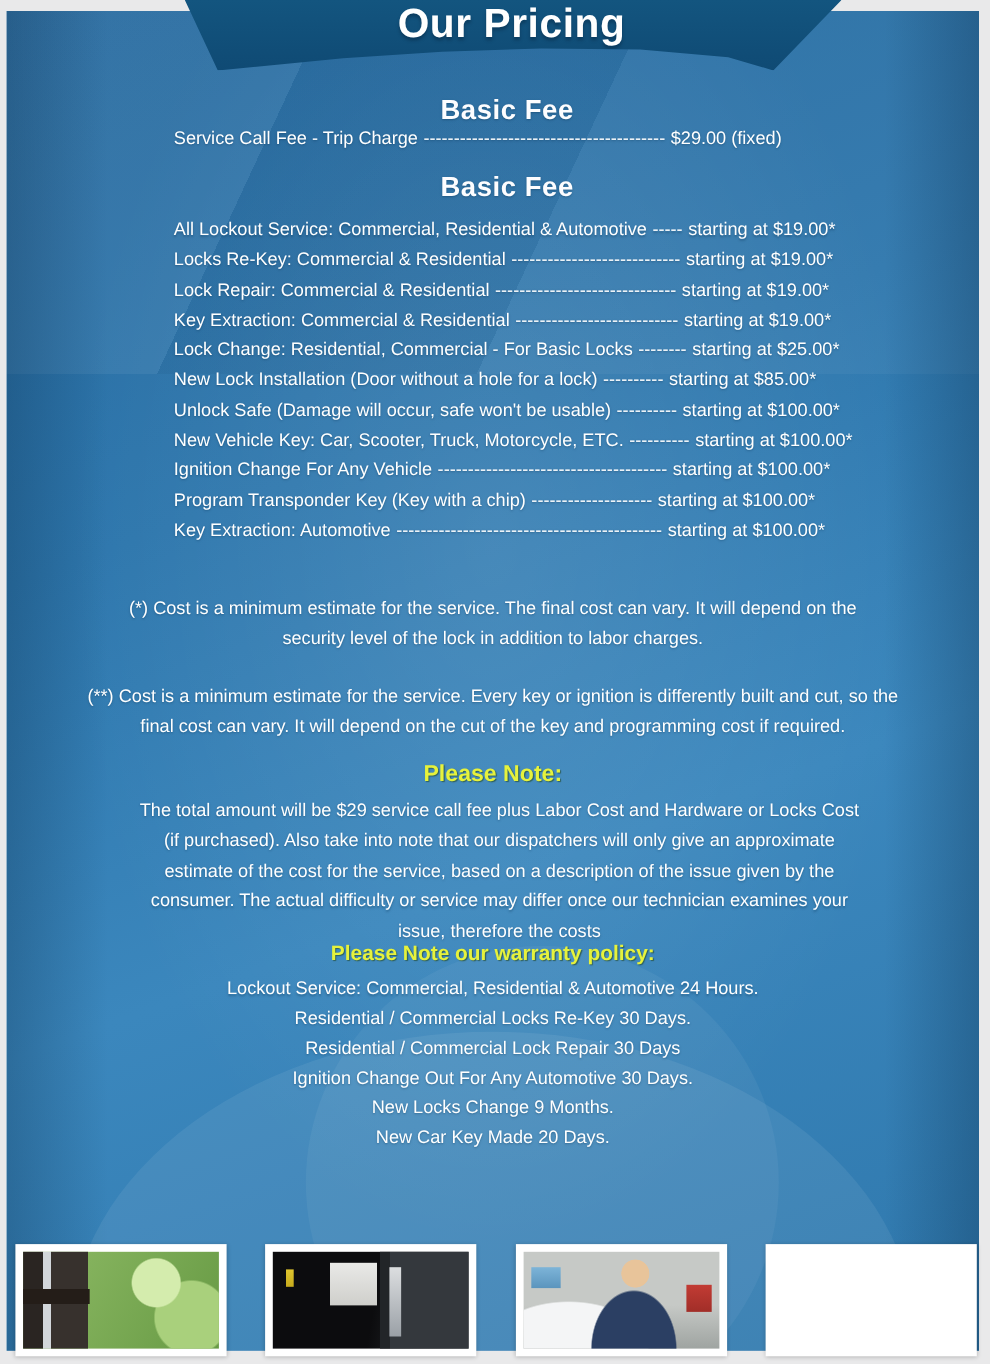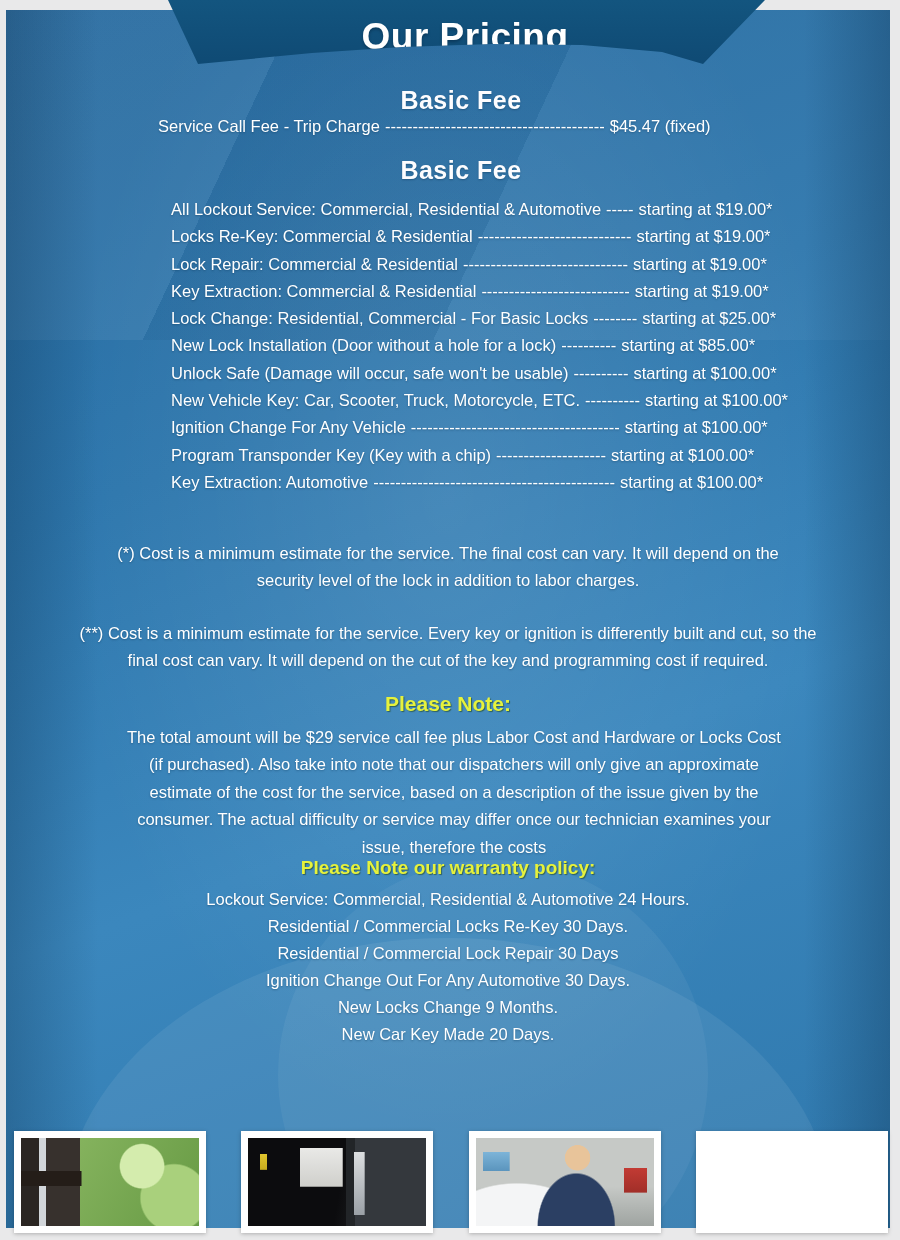--- a/index.html
+++ b/index.html
@@ -33,35 +33,35 @@
     background:rgba(255,255,255,0.07);}
 
   
   .ribbon{
     position:absolute;left:162px;top:0;width:606px;height:64px;z-index:5;
     background:linear-gradient(180deg,#13557f,#0f4a74);
     clip-path:polygon(6px 0,603px 0,541px 64px,500px 52px,420px 45px,330px 44px,240px 47px,150px 53px,36px 64px);
     text-align:center;
   }
   .ribbon h1{
-    margin:0;padding-top:16px;
+    margin:0;padding-top:1px;
     font-size:37px;font-weight:700;letter-spacing:.5px;color:#ffffff;
     text-shadow:0 2px 3px rgba(0,20,40,.35);
   }
 
   
   .blk{position:absolute;left:0;right:0;color:#fff;
        text-shadow:0 1px 2px rgba(0,40,70,.35);}
   .center{text-align:center;}
   .h-basic{font-size:25px;font-weight:700;letter-spacing:.5px;color:#fdfdff;margin-left:26px;}
   .h-basic1{top:76px;}
   .h-basic2{top:146px;}
 
   .single-row{top:107px;left:152px;font-size:16.5px;white-space:nowrap;}
-  .price-list{top:186px;left:165px;font-size:16.5px;line-height:27.3px;white-space:nowrap;}
+  .price-list{top:186px;left:152px;font-size:16.5px;line-height:27.3px;white-space:nowrap;}
   .pl-dashes{margin:0 5px;}
 
   .note1{top:530px;font-size:16.5px;line-height:27.4px;}
   .note1 .inner{max-width:700px;margin:0 auto;}
   .note2{top:610px;font-size:16.5px;line-height:27.4px;}
   .note2 .inner{max-width:744px;margin:0 auto;}
 
   .h-yellow{font-weight:700;color:#e6f23c;text-shadow:1px 1px 1px rgba(30,60,10,.55);}
   .pn-head{top:682px;font-size:21px;}
   .pn-para{top:714px;font-size:16.5px;line-height:27.4px;padding-left:12px;}
@@ -116,21 +116,21 @@
 
   <div class="panel">
     <div class="deco deco-diag"></div>
     <div class="deco deco-left-band"></div>
     <div class="deco deco-right-band"></div>
     <div class="deco deco-shackle"></div>
     <div class="deco deco-dome"></div>
 
     <div class="blk center h-basic h-basic1">Basic Fee</div>
 
-    <div class="blk single-row"><span>Service Call Fee - Trip Charge</span><span class="pl-dashes">----------------------------------------</span><span>$45.47 (fixed)</span></div>
+    <div class="blk single-row"><span>Service Call Fee - Trip Charge</span><span class="pl-dashes">----------------------------------------</span><span>$29.00 (fixed)</span></div>
 
     <div class="blk center h-basic h-basic2">Basic Fee</div>
 
     <div class="blk price-list">
         <div><span>All Lockout Service: Commercial, Residential &amp; Automotive</span><span class="pl-dashes">-----</span><span>starting at $19.00*</span></div>
         <div><span>Locks Re-Key: Commercial &amp; Residential</span><span class="pl-dashes">----------------------------</span><span>starting at $19.00*</span></div>
         <div><span>Lock Repair: Commercial &amp; Residential</span><span class="pl-dashes">------------------------------</span><span>starting at $19.00*</span></div>
         <div><span>Key Extraction: Commercial &amp; Residential</span><span class="pl-dashes">---------------------------</span><span>starting at $19.00*</span></div>
         <div><span>Lock Change: Residential, Commercial - For Basic Locks</span><span class="pl-dashes">--------</span><span>starting at $25.00*</span></div>
         <div><span>New Lock Installation (Door without a hole for a lock)</span><span class="pl-dashes">----------</span><span>starting at $85.00*</span></div>

